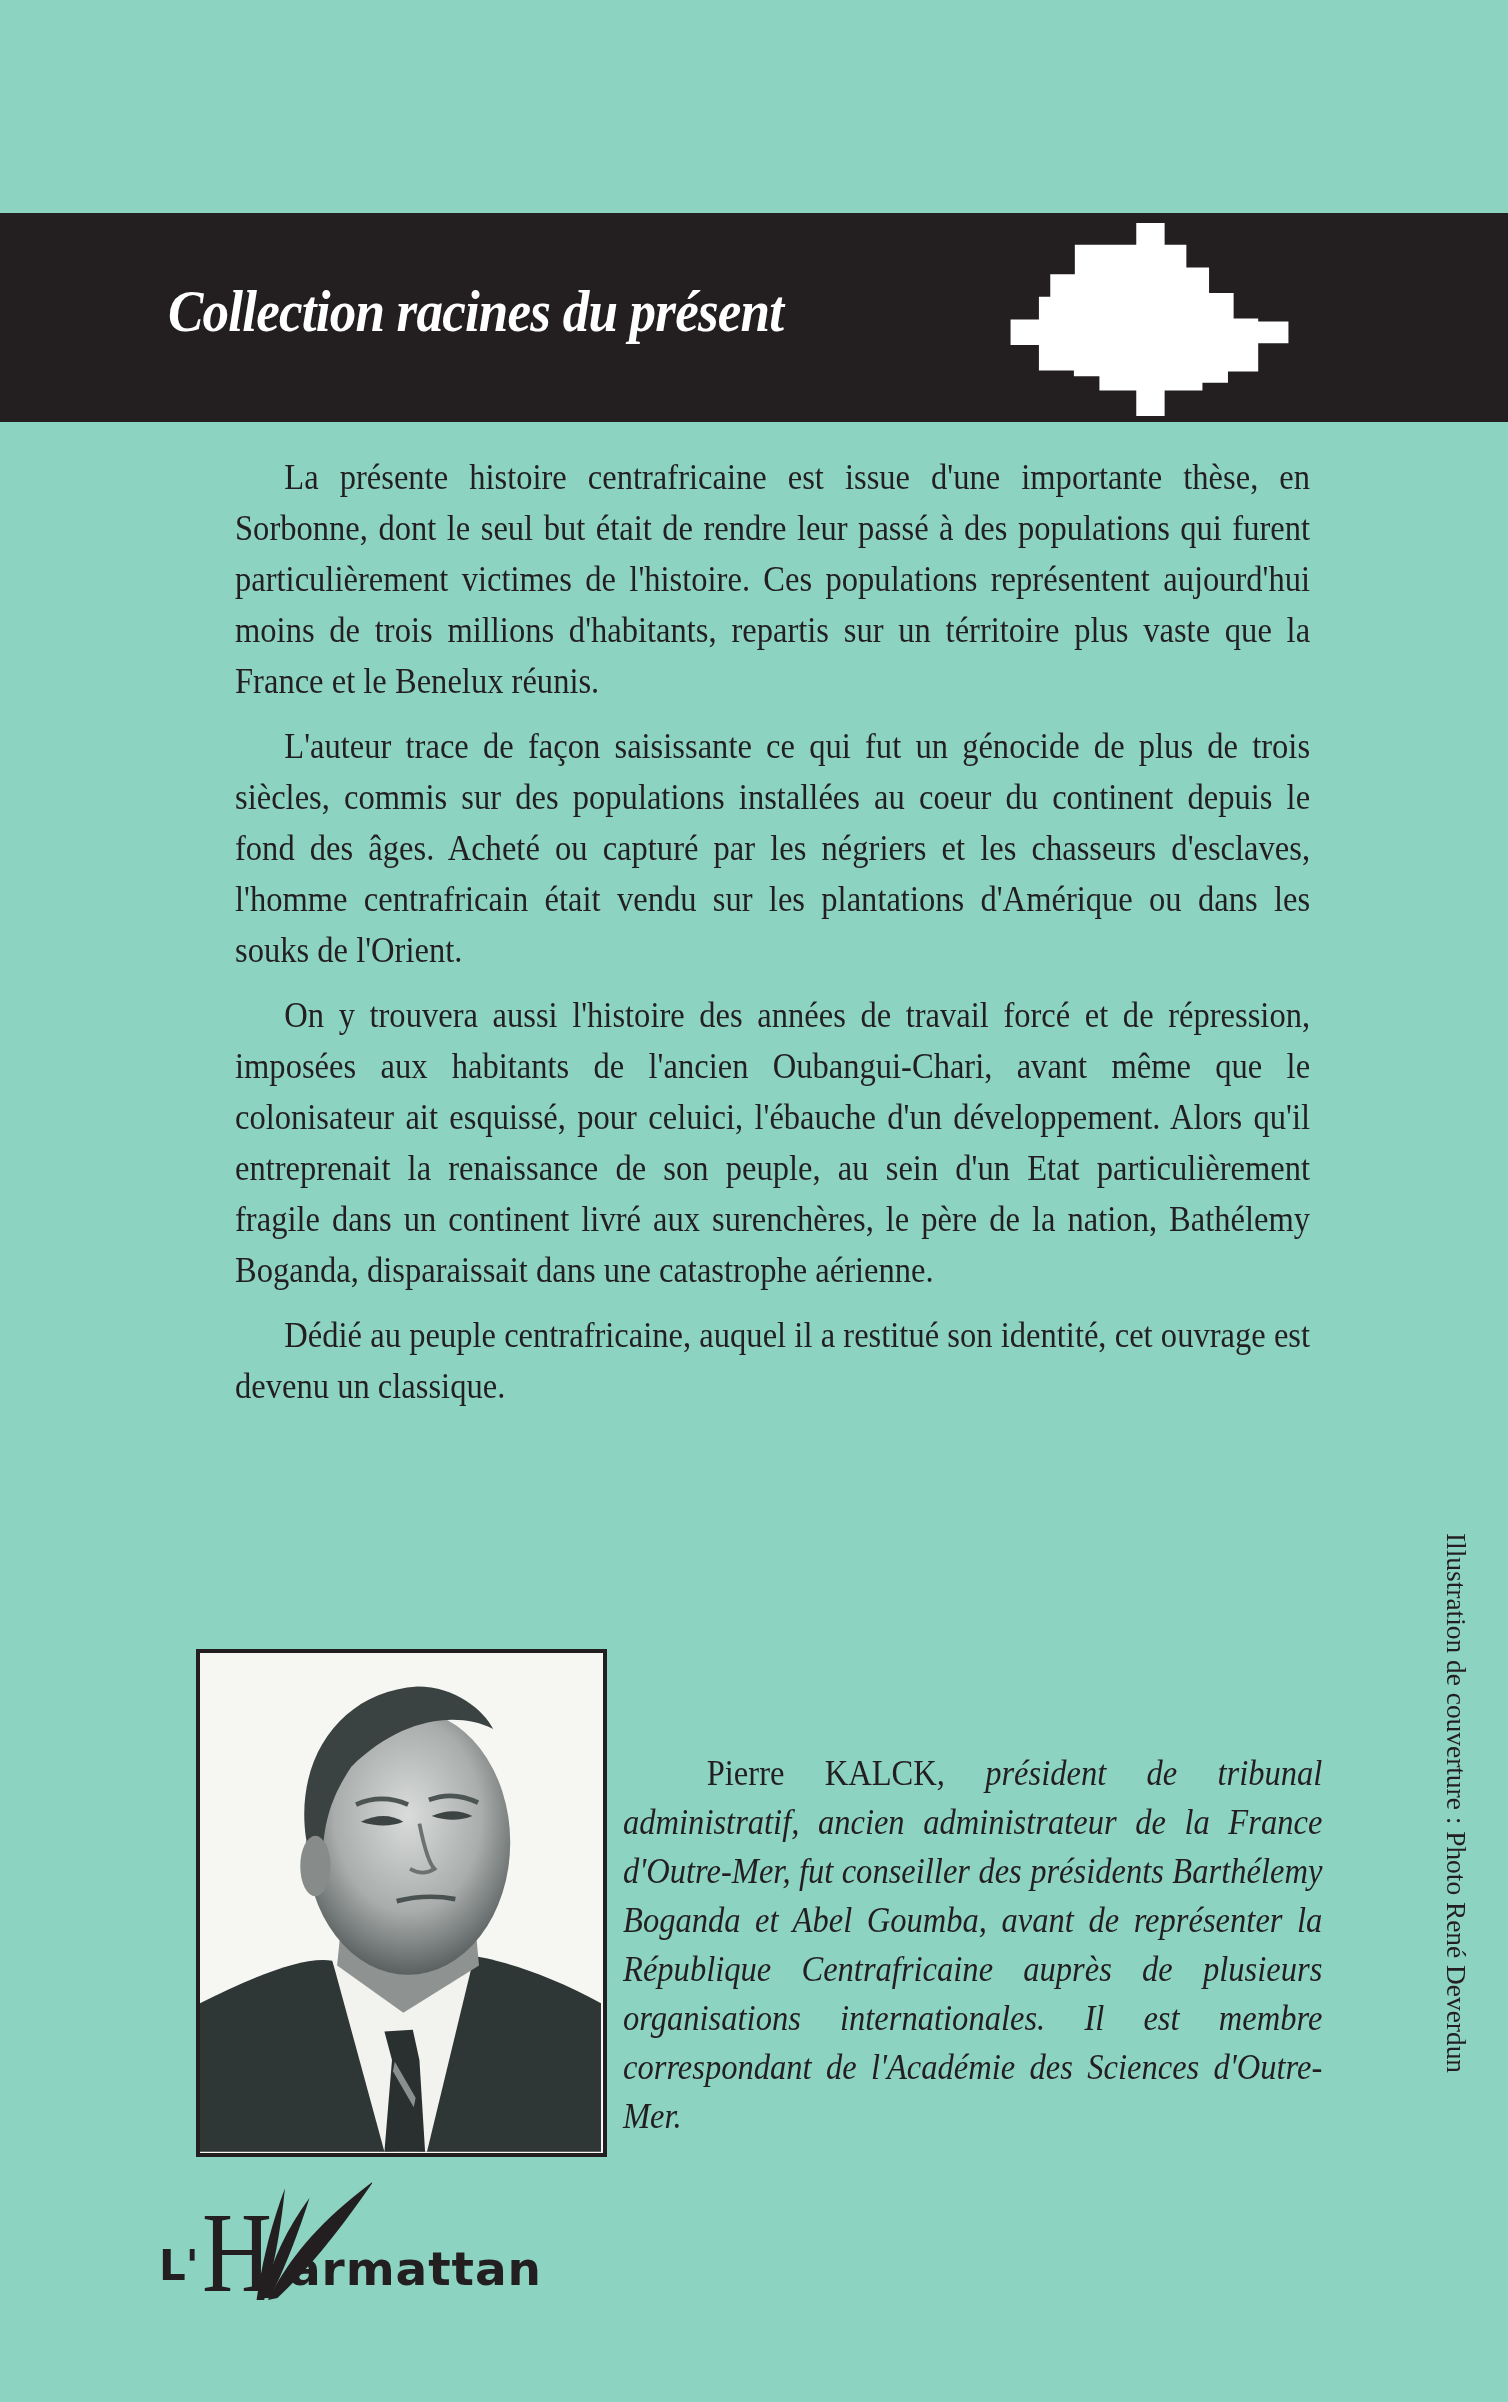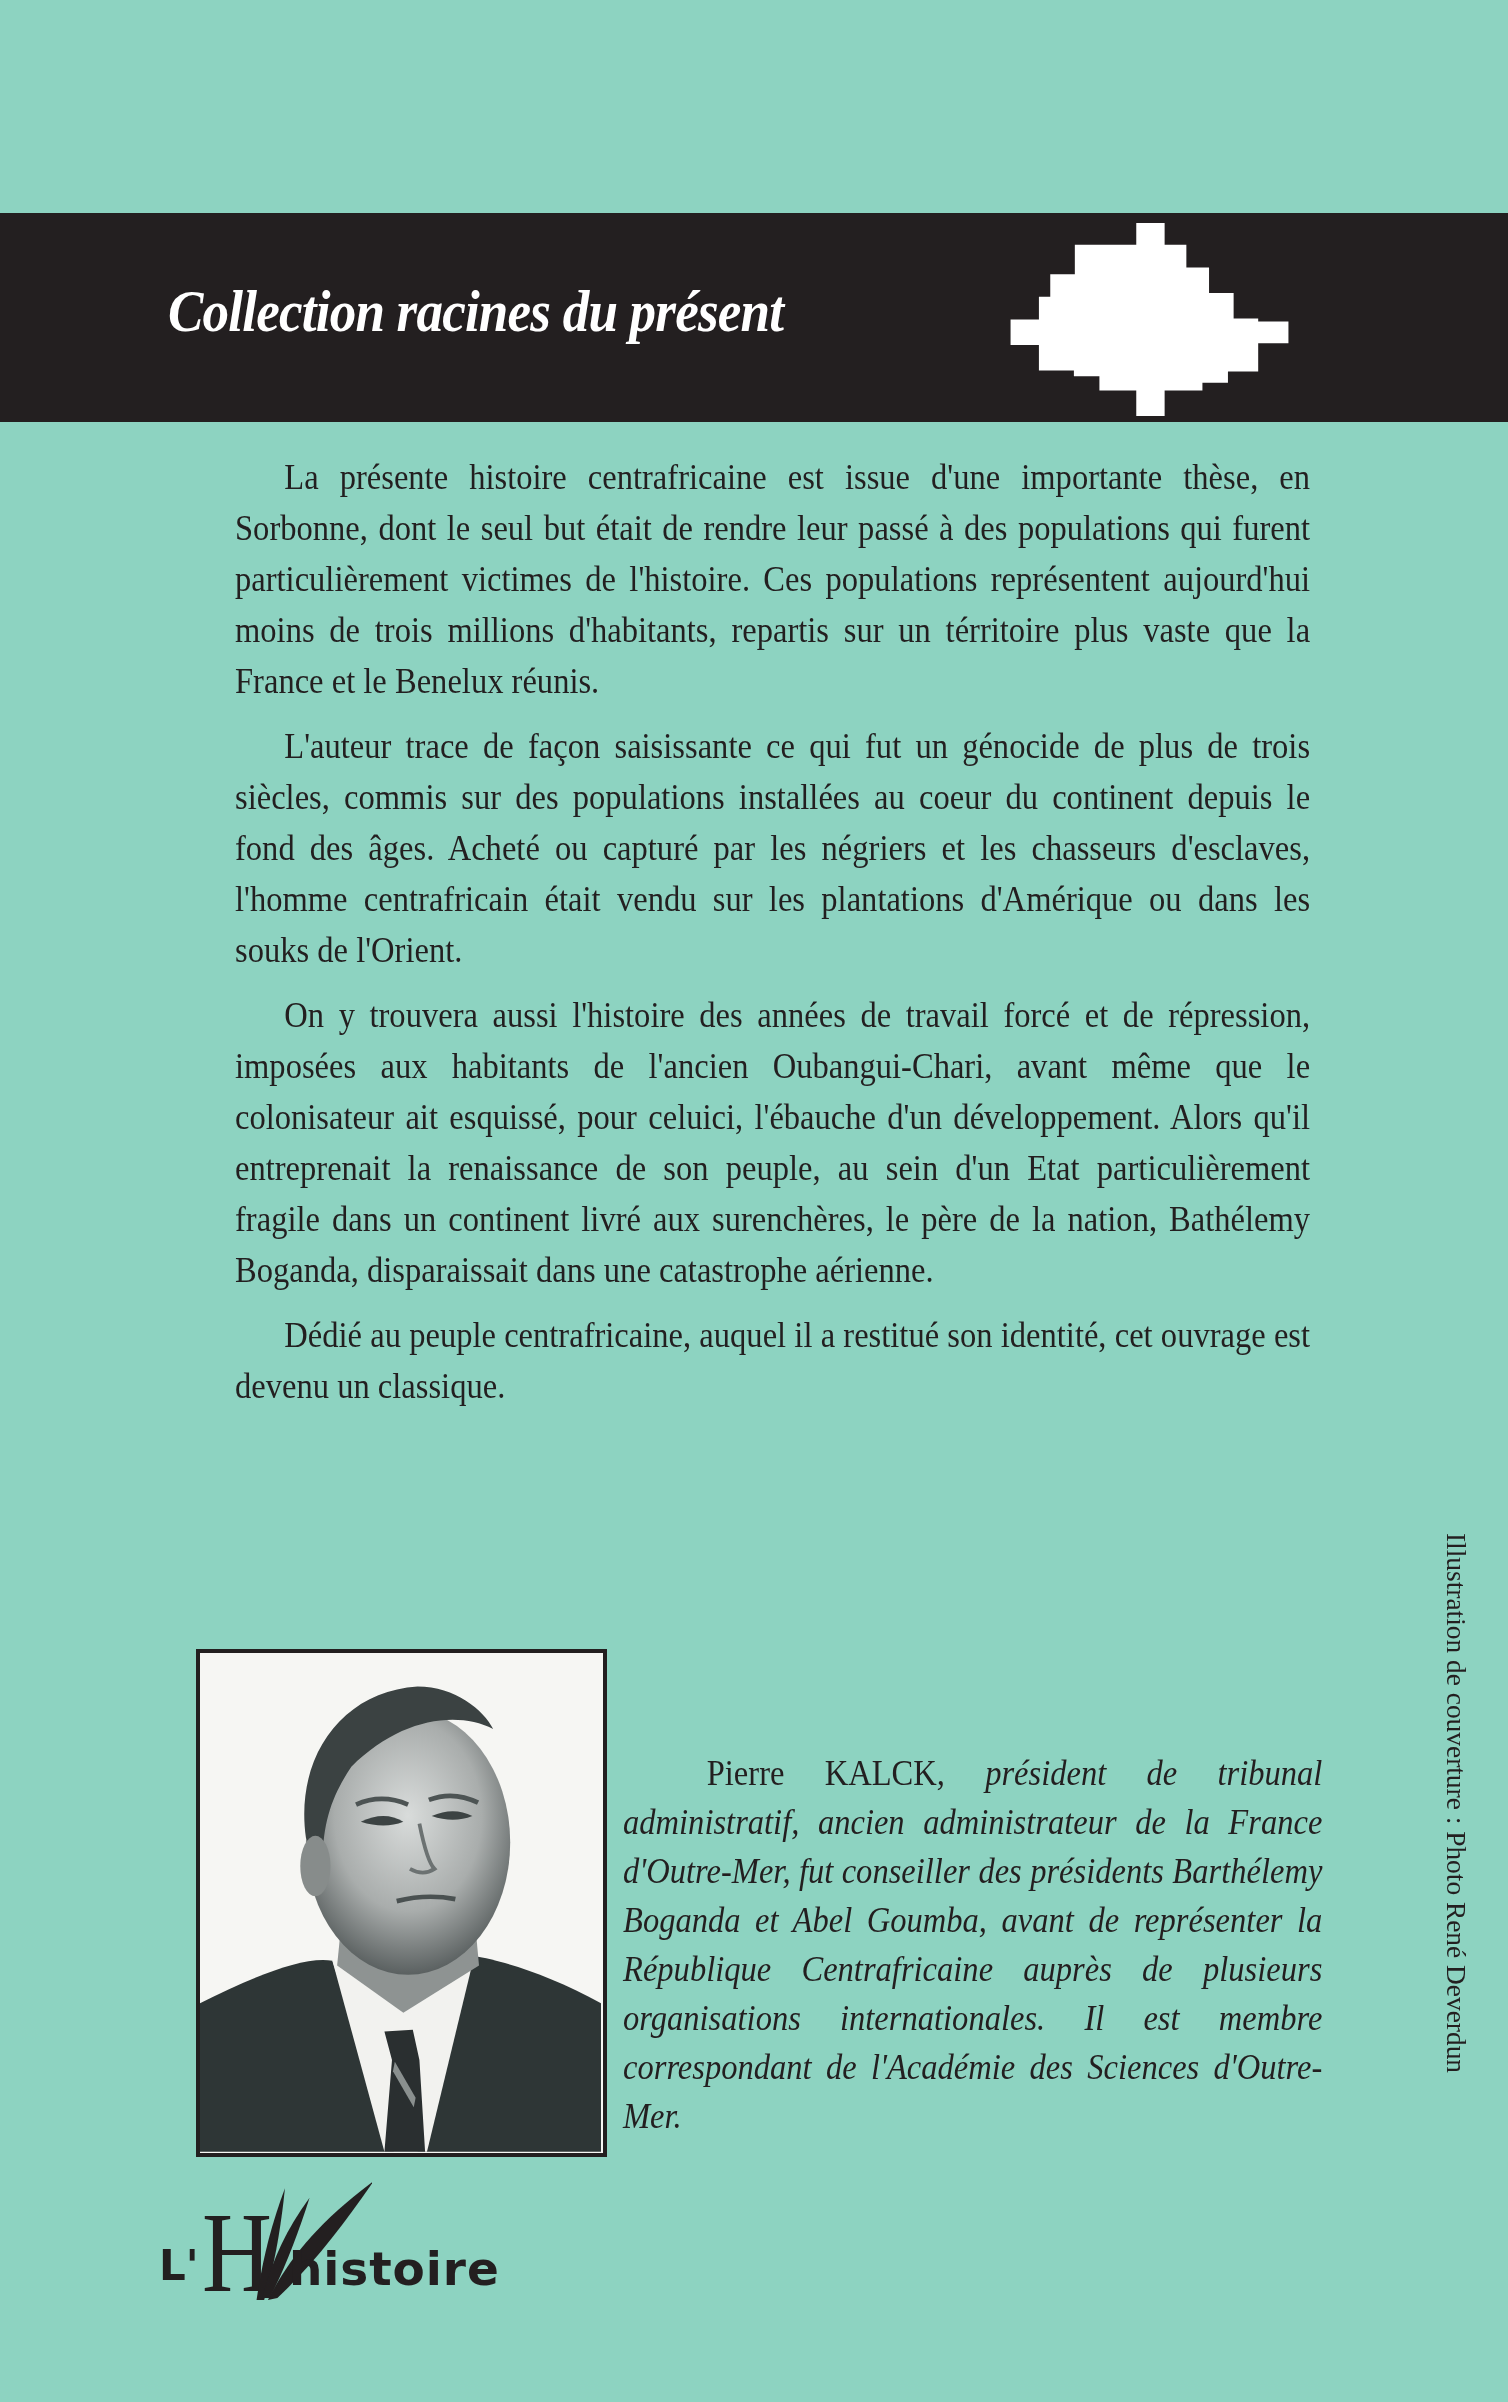--- a/index.html
+++ b/index.html
@@ -137,15 +137,15 @@
 <div class="credit">Illustration de couverture : Photo René Deverdun</div>
 
 <div class="logo">
   <span class="logo-l">L'</span>
   <span class="logo-h">H</span>
   <svg class="logo-leaves" viewBox="0 0 130 130">
     <path d="M8 130 C 14 90, 22 55, 38 12 C 34 50, 28 90, 16 130 Z" fill="#231f20"></path>
     <path d="M20 130 C 40 90, 70 50, 132 4 C 100 50, 70 90, 30 128 Z" fill="#231f20"></path>
     <path d="M14 128 C 22 96, 36 60, 64 22 C 52 60, 38 96, 22 128 Z" fill="#231f20"></path>
   </svg>
-  <span class="logo-rest">histoire</span>
+  <span class="logo-rest">armattan</span>
 </div>
 
 
 </body></html>

